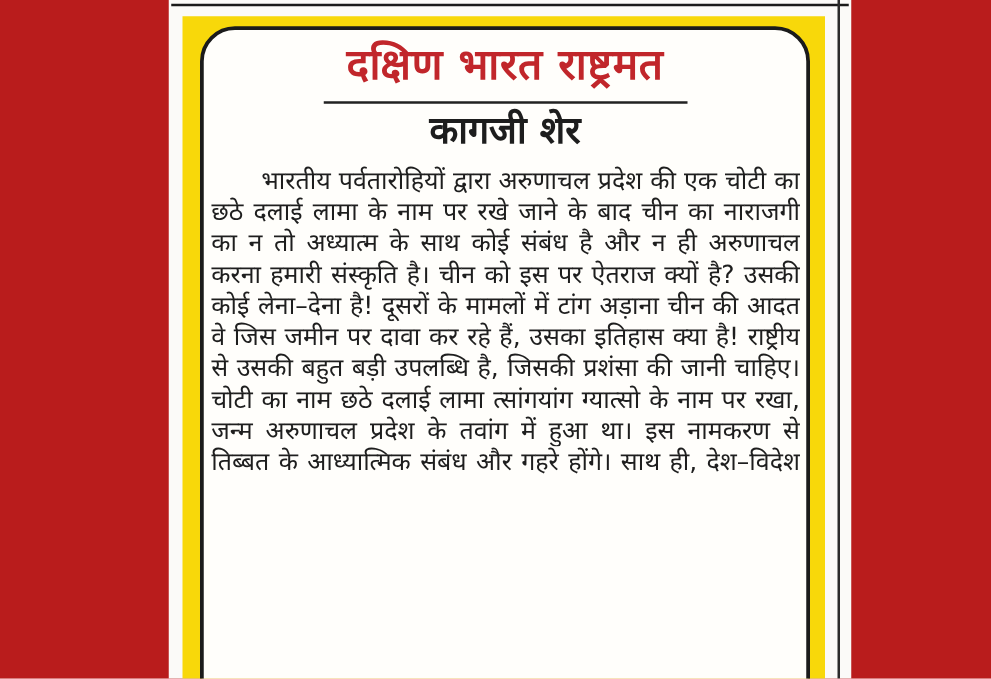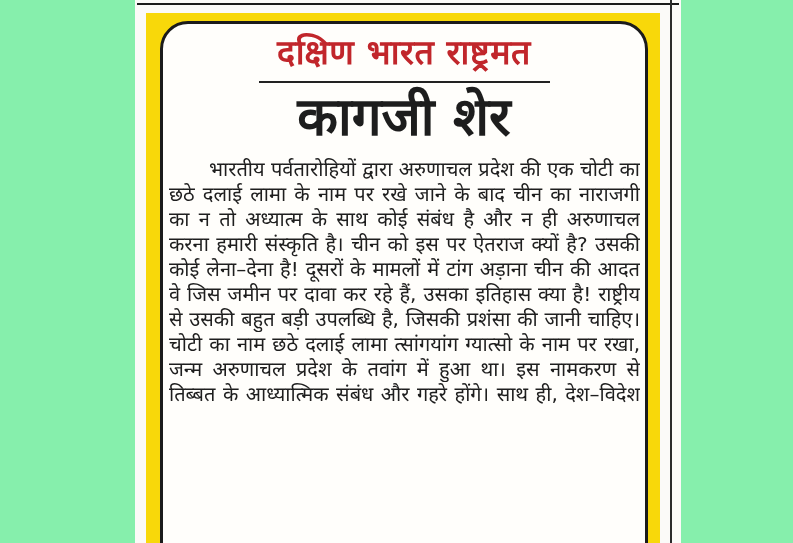--- a/index.html
+++ b/index.html
@@ -4,21 +4,21 @@
 <style>
   html, body {
     margin: 0;
     padding: 0;
     font-family: "DejaVu Sans", "Liberation Sans", sans-serif;
   }
   .stage {
     position: relative;
     width: 793px;
     height: 543px;
-    background: #86efac;
+    background: #b91c1c;
     overflow: hidden;
   }
   
   .paper {
     position: absolute;
     left: 135px;
     top: 0;
     width: 546px;
     height: 543px;
     background: #FBFAF8;
@@ -73,21 +73,21 @@
   }
   .masthead-underline {
     width: 291px;
     height: 2px;
     background: #222222;
     margin: 9px auto 5px auto;
   }
   .headline {
     text-align: center;
     color: #1D1D1D;
-    font-size: 53px;
+    font-size: 30px;
     font-weight: bold;
     line-height: 1.1;
     margin-top: 4px;
     white-space: nowrap;
   }
   .article-body {
     margin: 11px 5px 0 6px;
   }
   .bline {
     height: 25px;

